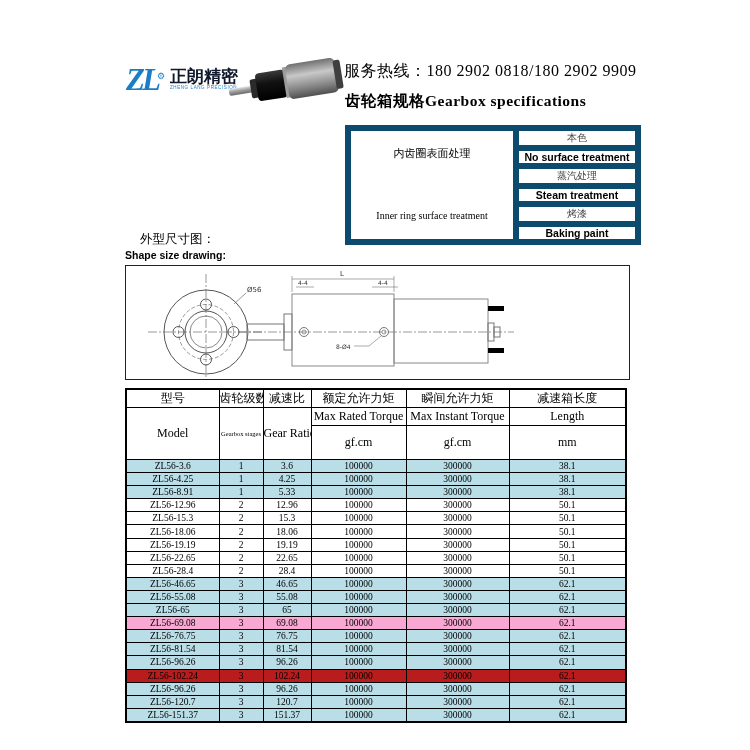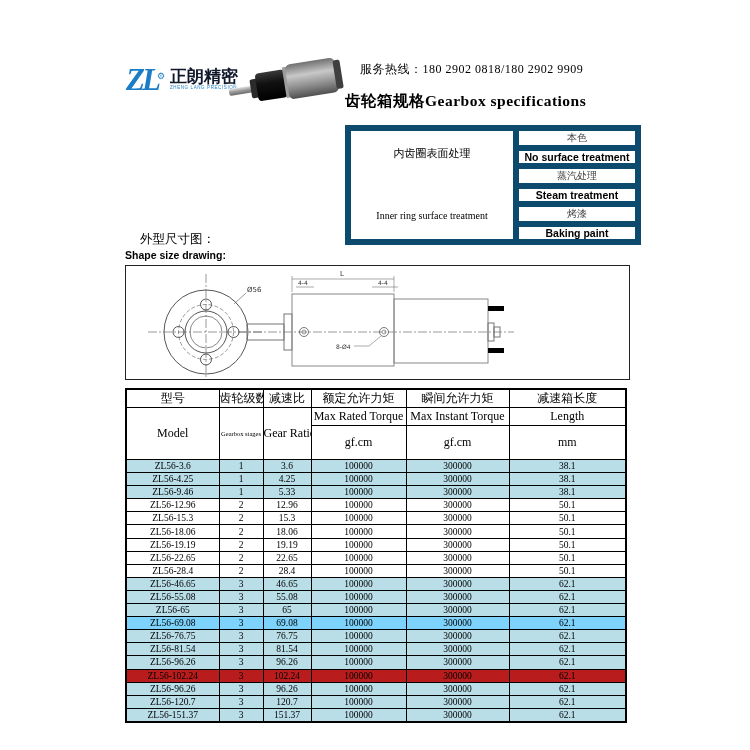--- a/index.html
+++ b/index.html
@@ -12,21 +12,21 @@
   
   .logo{left:126px;top:64px;display:flex;align-items:center;gap:4px;}
   .logo-zl{font-family:"Liberation Serif",serif;font-style:italic;font-weight:bold;
     font-size:31px;color:#1b7dc6;letter-spacing:-3px;line-height:1;}
   .logo-gear{font-family:"DejaVu Sans",sans-serif;font-size:9px;color:#1b7dc6;
     position:relative;top:-11px;left:-1px;}
   .logo-txt{display:flex;flex-direction:column;line-height:1.05;}
   .logo-cn{font-size:17px;font-weight:bold;color:#0f172a;font-family:"Liberation Sans",sans-serif;}
   .logo-en{font-size:4.5px;color:#1b7dc6;letter-spacing:0.6px;font-family:"Liberation Sans",sans-serif;}
   .motor-photo{left:225px;top:50px;}
-  .hotline{left:360px;top:61px;font-size:12px;letter-spacing:0.5px;}
+  .hotline{left:344px;top:61px;font-size:16px;letter-spacing:0.5px;}
   .doc-title{left:345px;top:91px;font-size:15.5px;font-weight:bold;letter-spacing:0.5px;}
 
   
   table{border-collapse:collapse;}
   .spec-left{left:125px;top:125px;}
   .spec-left td{border:1px solid #000;text-align:center;vertical-align:middle;padding:0;}
   .spec-left .c1{width:96px;}
   .spec-left .c2{width:98px;}
   .spec-left tr{height:34px;}
   .lbl-cn{font-size:11px;display:block;line-height:1.25;}
@@ -247,21 +247,21 @@
         </tr>
         <tr style="background: rgb(185, 222, 232);">
           <td>ZL56-4.25</td>
           <td>1</td>
           <td>4.25</td>
           <td>100000</td>
           <td>300000</td>
           <td>38.1</td>
         </tr>
         <tr style="background: rgb(185, 222, 232);">
-          <td>ZL56-9.46</td>
+          <td>ZL56-8.91</td>
           <td>1</td>
           <td>5.33</td>
           <td>100000</td>
           <td>300000</td>
           <td>38.1</td>
         </tr>
         <tr>
           <td>ZL56-12.96</td>
           <td>2</td>
           <td>12.96</td>
@@ -326,21 +326,21 @@
           <td>62.1</td>
         </tr>
         <tr style="background: rgb(185, 222, 232);">
           <td>ZL56-65</td>
           <td>3</td>
           <td>65</td>
           <td>100000</td>
           <td>300000</td>
           <td>62.1</td>
         </tr>
-        <tr style="background: #7dd3fc;">
+        <tr style="background: #f9a8d4;">
           <td>ZL56-69.08</td>
           <td>3</td>
           <td>69.08</td>
           <td>100000</td>
           <td>300000</td>
           <td>62.1</td>
         </tr>
         <tr style="background: rgb(185, 222, 232);">
           <td>ZL56-76.75</td>
           <td>3</td>

